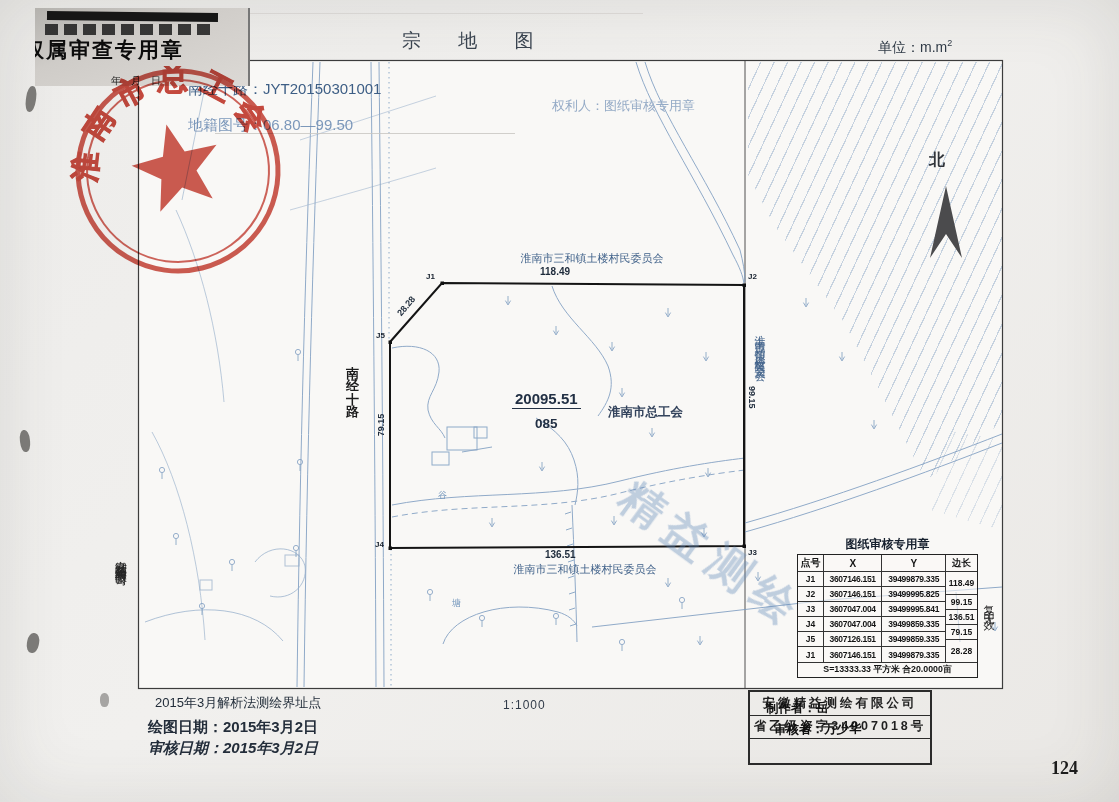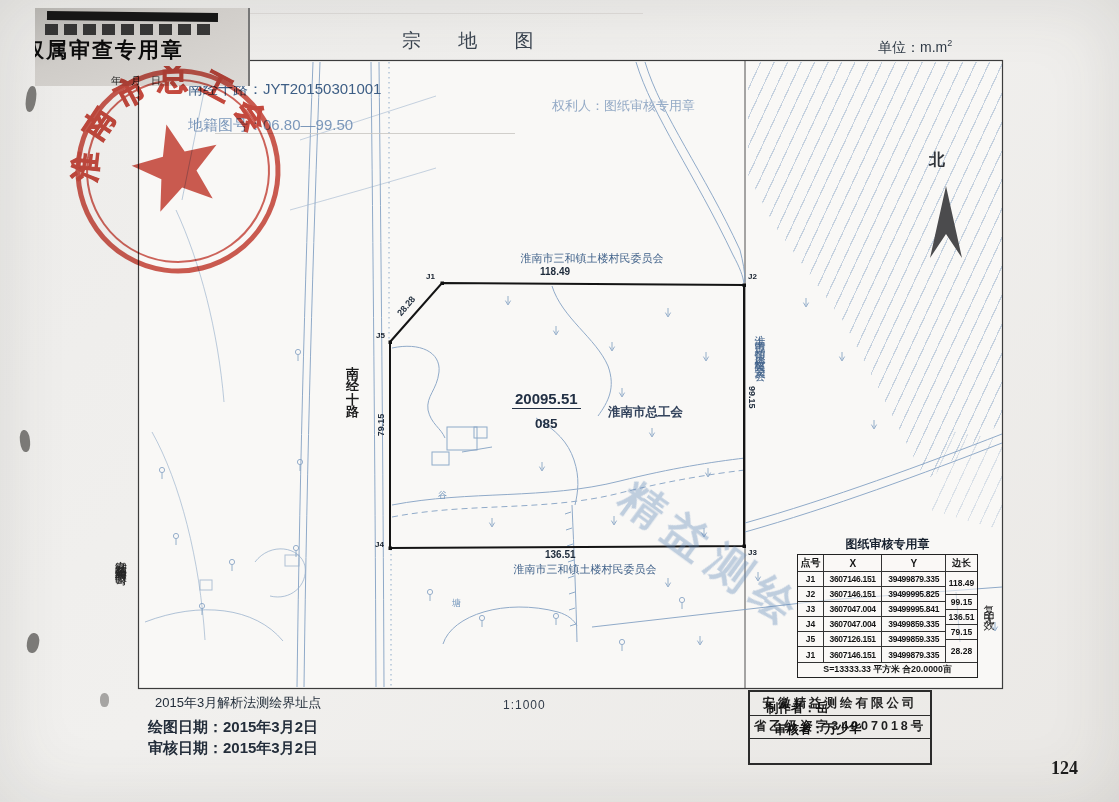--- a/index.html
+++ b/index.html
@@ -75,21 +75,21 @@
   .t-side-head { height:17px; border-bottom:1px solid #333; display:flex; align-items:center; justify-content:center; font-size:9.5px; font-weight:bold; }
   .t-side-vals { flex:1; display:flex; flex-direction:column; }
   .sv { display:flex; align-items:center; justify-content:center; font-size:8.5px; font-weight:bold; border-bottom:1px solid #333; }
   .sv:last-child { border-bottom:none; }
   .sv.big { flex:1.5; } .sv.sm { flex:1; }
   .t-foot { height:15px; border-top:1px solid #333; display:flex; align-items:center; justify-content:center; font-size:8.8px; font-weight:bold; }
   .copynote { left:981px; top:596px; font-size:11px; letter-spacing:5px; color:#1d1d1d; z-index:2; }
   
   .method { left:155px; top:694px; font-size:13px; color:#222d3a; }
   .ddate  { left:148px; top:718px; font-size:15px; font-weight:bold; color:#232d3a; }
-  .rdate  { left:148px; top:739px; font-size:15px; font-weight:bold; color:#232d3a; }
+  .rdate  { left:148px; top:739px; font-size:15px; font-weight:bold; color:#232d3a;font-style:italic; }
   .scale  { left:503px; top:698px; font-size:12px; letter-spacing:1px; color:#313b49; }
   .companyv { left:112px; top:551px; font-size:12px; letter-spacing:1.5px; color:#262626; }
   .stampbox { left:748px; top:690px; width:184px; height:75px; border:2px solid #2b2b2b; z-index:2; color:#1f1f1f; }
   .sb-row { height:23.6px; display:flex; align-items:center; justify-content:center; font-size:12.5px; font-weight:bold; letter-spacing:3px; border-bottom:1.5px solid #2b2b2b; }
   .sb-row:last-child { border-bottom:none; letter-spacing:.5px; }
   .sb-row.r2 { letter-spacing:6px; }
   .sb-maker { position:absolute; left:16px; top:8px; font-size:12.5px; font-weight:bold; color:#101010; transform:rotate(-1deg); }
   .sb-reviewer { position:absolute; left:24px; top:29px; font-size:12.5px; font-weight:bold; color:#101010; transform:rotate(-1deg); }
   .pageno { left:1051px; top:758px; font-family:"Liberation Serif", serif; font-size:18px; font-weight:bold; color:#1c1c1c; }
   .smudge { position:absolute; background:#4b4a47; opacity:.7; border-radius:45%; z-index:5; }

